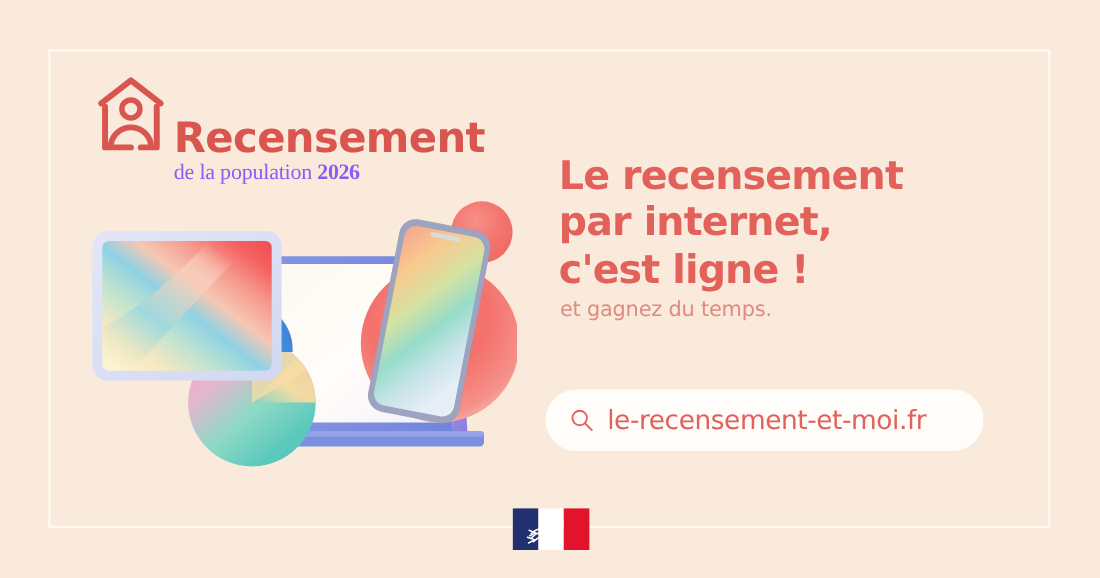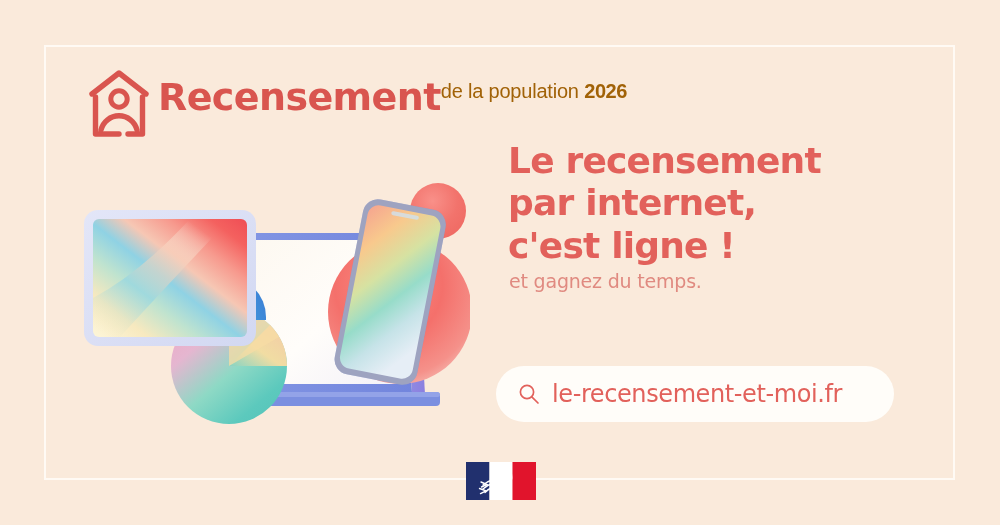--- a/index.html
+++ b/index.html
@@ -42,37 +42,39 @@
     align-items: flex-start;
   }
   #logo-mark {
     width: 62px;
     height: 72px;
     margin-right: 8px;
     flex: none;
   }
   #logo-text-block {
     display: flex;
+    flex-direction: column;
     justify-content: flex-start;
     padding-top: 10px;
+    margin-top: 28px;
   }
   #logo-title {
     font-family: "DejaVu Sans", sans-serif;
     font-size: 38px;
     font-weight: bold;
     color: #d9554f;
     letter-spacing: -0.6px;
     line-height: 1;
     white-space: nowrap;
   }
   #logo-sub {
     margin-top: 3px;
-    font-family: Liberation Sans, sans-serif;
+    font-family: Liberation Serif, serif;
     font-size: 20px;
-    color: #a16207;
+    color: #8b5cf6;
     letter-spacing: -0.2px;
     line-height: 1;
     white-space: nowrap;
   }
   #logo-sub .yr {
     font-weight: bold;
     letter-spacing: -0.4px;
   }
 
   
@@ -113,21 +115,20 @@
     left: 496px;
     top: 354px;
     width: 398px;
     height: 56px;
     background: #fffdf9;
     border-radius: 28px;
     display: flex;
     align-items: center;
     padding-left: 22px;
     box-sizing: border-box;
-    margin-top: 12px;
   }
   #search-icon {
     width: 22px;
     height: 22px;
     flex: none;
     margin-right: 12px;
   }
   #url-text {
     font-family: "DejaVu Sans", sans-serif;
     font-size: 24px;

